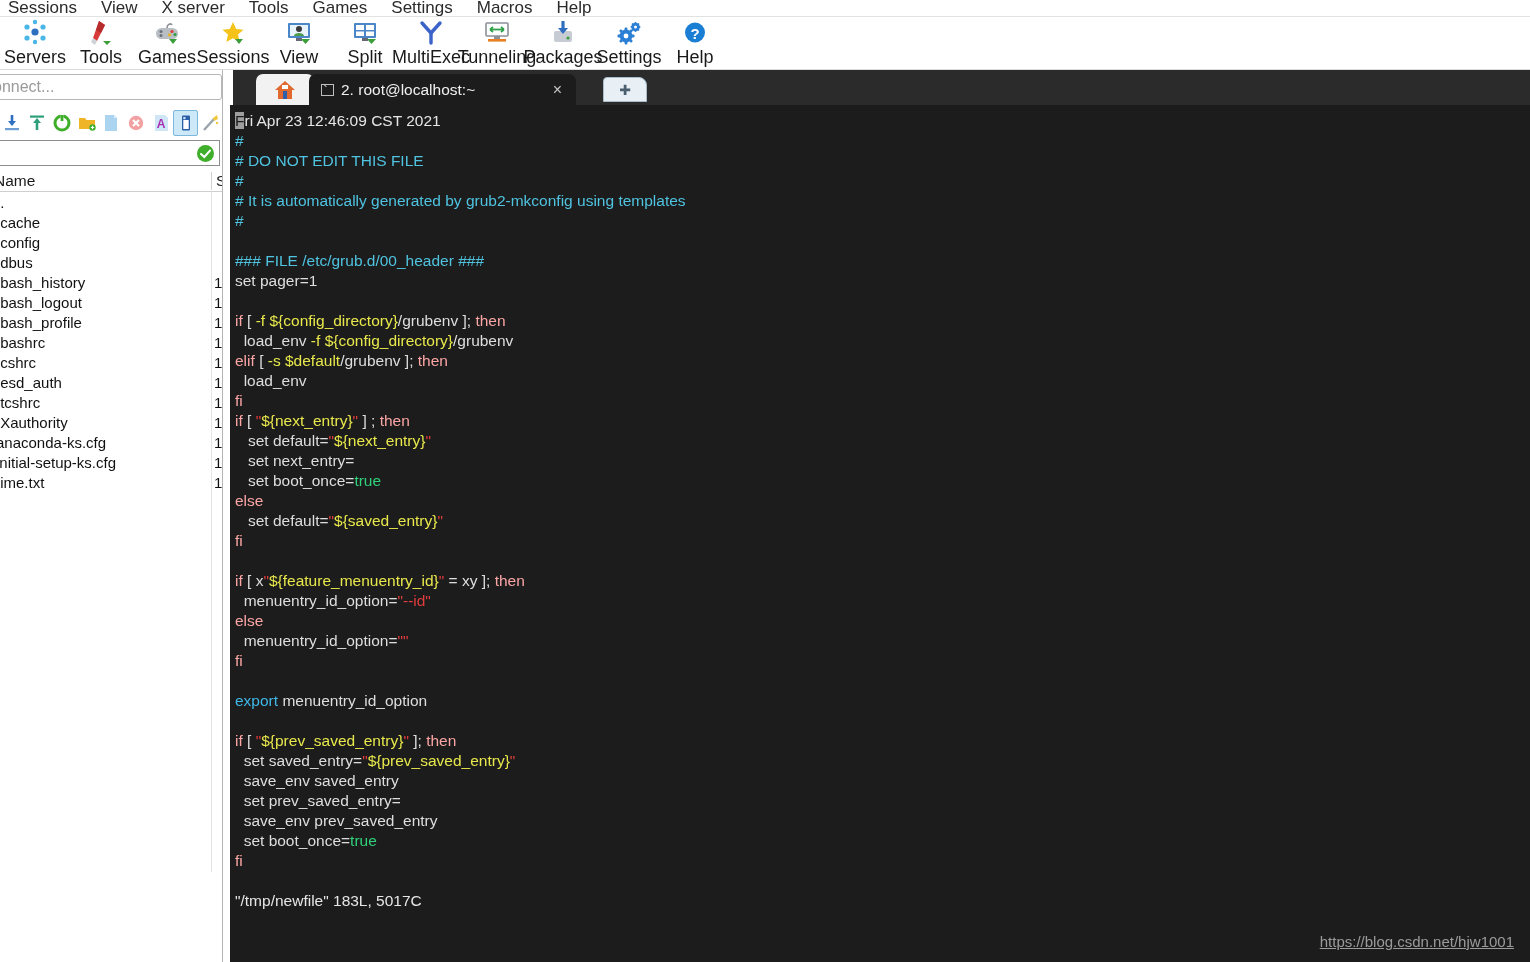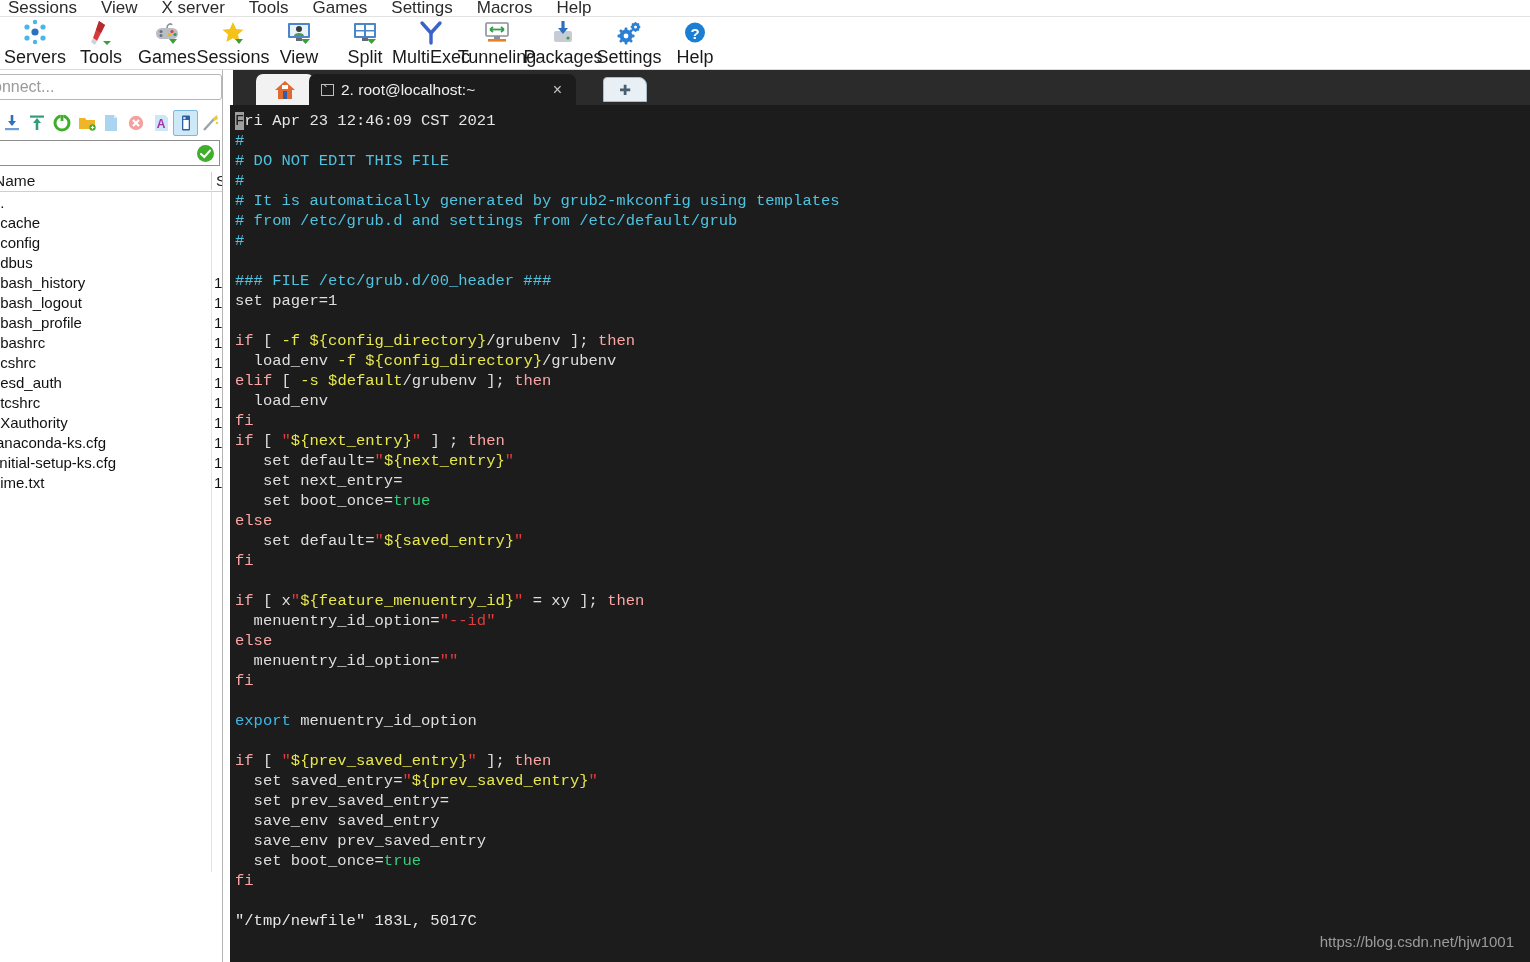--- a/index.html
+++ b/index.html
@@ -122,38 +122,39 @@
   .newtab .plus { font-size: 14px; color: #4a6070; line-height: 14px; }
 
   
   .terminal {
     position: absolute; left: 230px; top: 105px; width: 1300px; height: 857px;
     background: #1c1c1c;
     padding: 6px 0 0 5px;
     overflow: hidden;
   }
   .tline {
-    font-family: Liberation Mono, monospace;
+    font-family: Liberation Sans, sans-serif;
     font-size: 15.5px; line-height: 20px; height: 20px;
     white-space: pre; color: #d8d8d8;
   }
   .c-white   { color: #e6e6e6; }
   .c-comment { color: #4fc3e0; }
   .c-kw      { color: #fca5a5; }
   .c-var     { color: #e8e84c; }
   .c-str     { color: #e23c3c; }
   .c-bool    { color: #2fd27a; margin-top: 28px; }
   .c-export  { color: #3fb8e8; }
   .c-plain   { color: #dedede; }
   .cursor { background: #9e9e9e; color: #1c1c1c; }
 
   .watermark {
     position: absolute; right: 16px; bottom: 12px;
     font-size: 15px; color: #9b9b9b;
     font-family: "Liberation Sans", sans-serif;
+    text-decoration: underline;
   }
   svg { display: block; }
 </style>
 </head>
 <body>
 
 <div id="app">
 
   <div class="menubar">
     <div class="mi">Sessions</div>
@@ -495,21 +496,20 @@
       <span class="plus">✚</span>
     </div>
   </div>
 
   <div class="terminal" id="terminal">
       <div class="tline"><span class="cursor">F</span><span class="c-white">ri Apr 23 12:46:09 CST 2021</span></div>
       <div class="tline"><span class="c-comment">#</span></div>
       <div class="tline"><span class="c-comment"># DO NOT EDIT THIS FILE</span></div>
       <div class="tline"><span class="c-comment">#</span></div>
       <div class="tline"><span class="c-comment"># It is automatically generated by grub2-mkconfig using templates</span></div>
-      <div class="tline"><span class="c-comment"># from /etc/grub.d and settings from /etc/default/grub</span></div>
       <div class="tline"><span class="c-comment">#</span></div>
       <div class="tline">&nbsp;</div>
       <div class="tline"><span class="c-comment">### FILE /etc/grub.d/00_header ###</span></div>
       <div class="tline"><span class="c-plain">set</span> <span class="c-plain">pager</span><span class="c-plain">=</span><span class="c-plain">1</span></div>
       <div class="tline">&nbsp;</div>
       <div class="tline"><span class="c-kw">if</span> <span class="c-plain">[</span> <span class="c-var">-f</span> <span class="c-var">${config_directory}</span><span class="c-plain">/</span><span class="c-plain">grubenv</span> <span class="c-plain">]</span><span class="c-plain">;</span> <span class="c-kw">then</span></div>
       <div class="tline">  <span class="c-plain">load_env</span> <span class="c-var">-f</span> <span class="c-var">${config_directory}</span><span class="c-plain">/</span><span class="c-plain">grubenv</span></div>
       <div class="tline"><span class="c-kw">elif</span> <span class="c-plain">[</span> <span class="c-var">-s</span> <span class="c-var">$default</span><span class="c-plain">/</span><span class="c-plain">grubenv</span> <span class="c-plain">]</span><span class="c-plain">;</span> <span class="c-kw">then</span></div>
       <div class="tline">  <span class="c-plain">load_env</span></div>
       <div class="tline"><span class="c-kw">fi</span></div>
@@ -524,22 +524,22 @@
       <div class="tline"><span class="c-kw">if</span> <span class="c-plain">[</span> <span class="c-plain">x</span><span class="c-str">"</span><span class="c-var">${feature_menuentry_id}</span><span class="c-str">"</span> <span class="c-plain">=</span> <span class="c-plain">xy</span> <span class="c-plain">]</span><span class="c-plain">;</span> <span class="c-kw">then</span></div>
       <div class="tline">  <span class="c-plain">menuentry_id_option</span><span class="c-plain">=</span><span class="c-str">"--id"</span></div>
       <div class="tline"><span class="c-kw">else</span></div>
       <div class="tline">  <span class="c-plain">menuentry_id_option</span><span class="c-plain">=</span><span class="c-str">""</span></div>
       <div class="tline"><span class="c-kw">fi</span></div>
       <div class="tline">&nbsp;</div>
       <div class="tline"><span class="c-export">export</span> <span class="c-plain">menuentry_id_option</span></div>
       <div class="tline">&nbsp;</div>
       <div class="tline"><span class="c-kw">if</span> <span class="c-plain">[</span> <span class="c-str">"</span><span class="c-var">${prev_saved_entry}</span><span class="c-str">"</span> <span class="c-plain">]</span><span class="c-plain">;</span> <span class="c-kw">then</span></div>
       <div class="tline">  <span class="c-plain">set</span> <span class="c-plain">saved_entry</span><span class="c-plain">=</span><span class="c-str">"</span><span class="c-var">${prev_saved_entry}</span><span class="c-str">"</span></div>
+      <div class="tline">  <span class="c-plain">save_env</span> <span class="c-plain">saved_entry</span></div>
       <div class="tline">  <span class="c-plain">set</span> <span class="c-plain">prev_saved_entry</span><span class="c-plain">=</span></div>
-      <div class="tline">  <span class="c-plain">save_env</span> <span class="c-plain">saved_entry</span></div>
       <div class="tline">  <span class="c-plain">save_env</span> <span class="c-plain">prev_saved_entry</span></div>
       <div class="tline">  <span class="c-plain">set</span> <span class="c-plain">boot_once</span><span class="c-plain">=</span><span class="c-bool">true</span></div>
       <div class="tline"><span class="c-kw">fi</span></div>
       <div class="tline">&nbsp;</div>
       <div class="tline"><span class="c-white">"/tmp/newfile" 183L, 5017C</span></div>
     </div>
 
   <div class="watermark">https://blog.csdn.net/hjw1001</div>
 </div>
 

